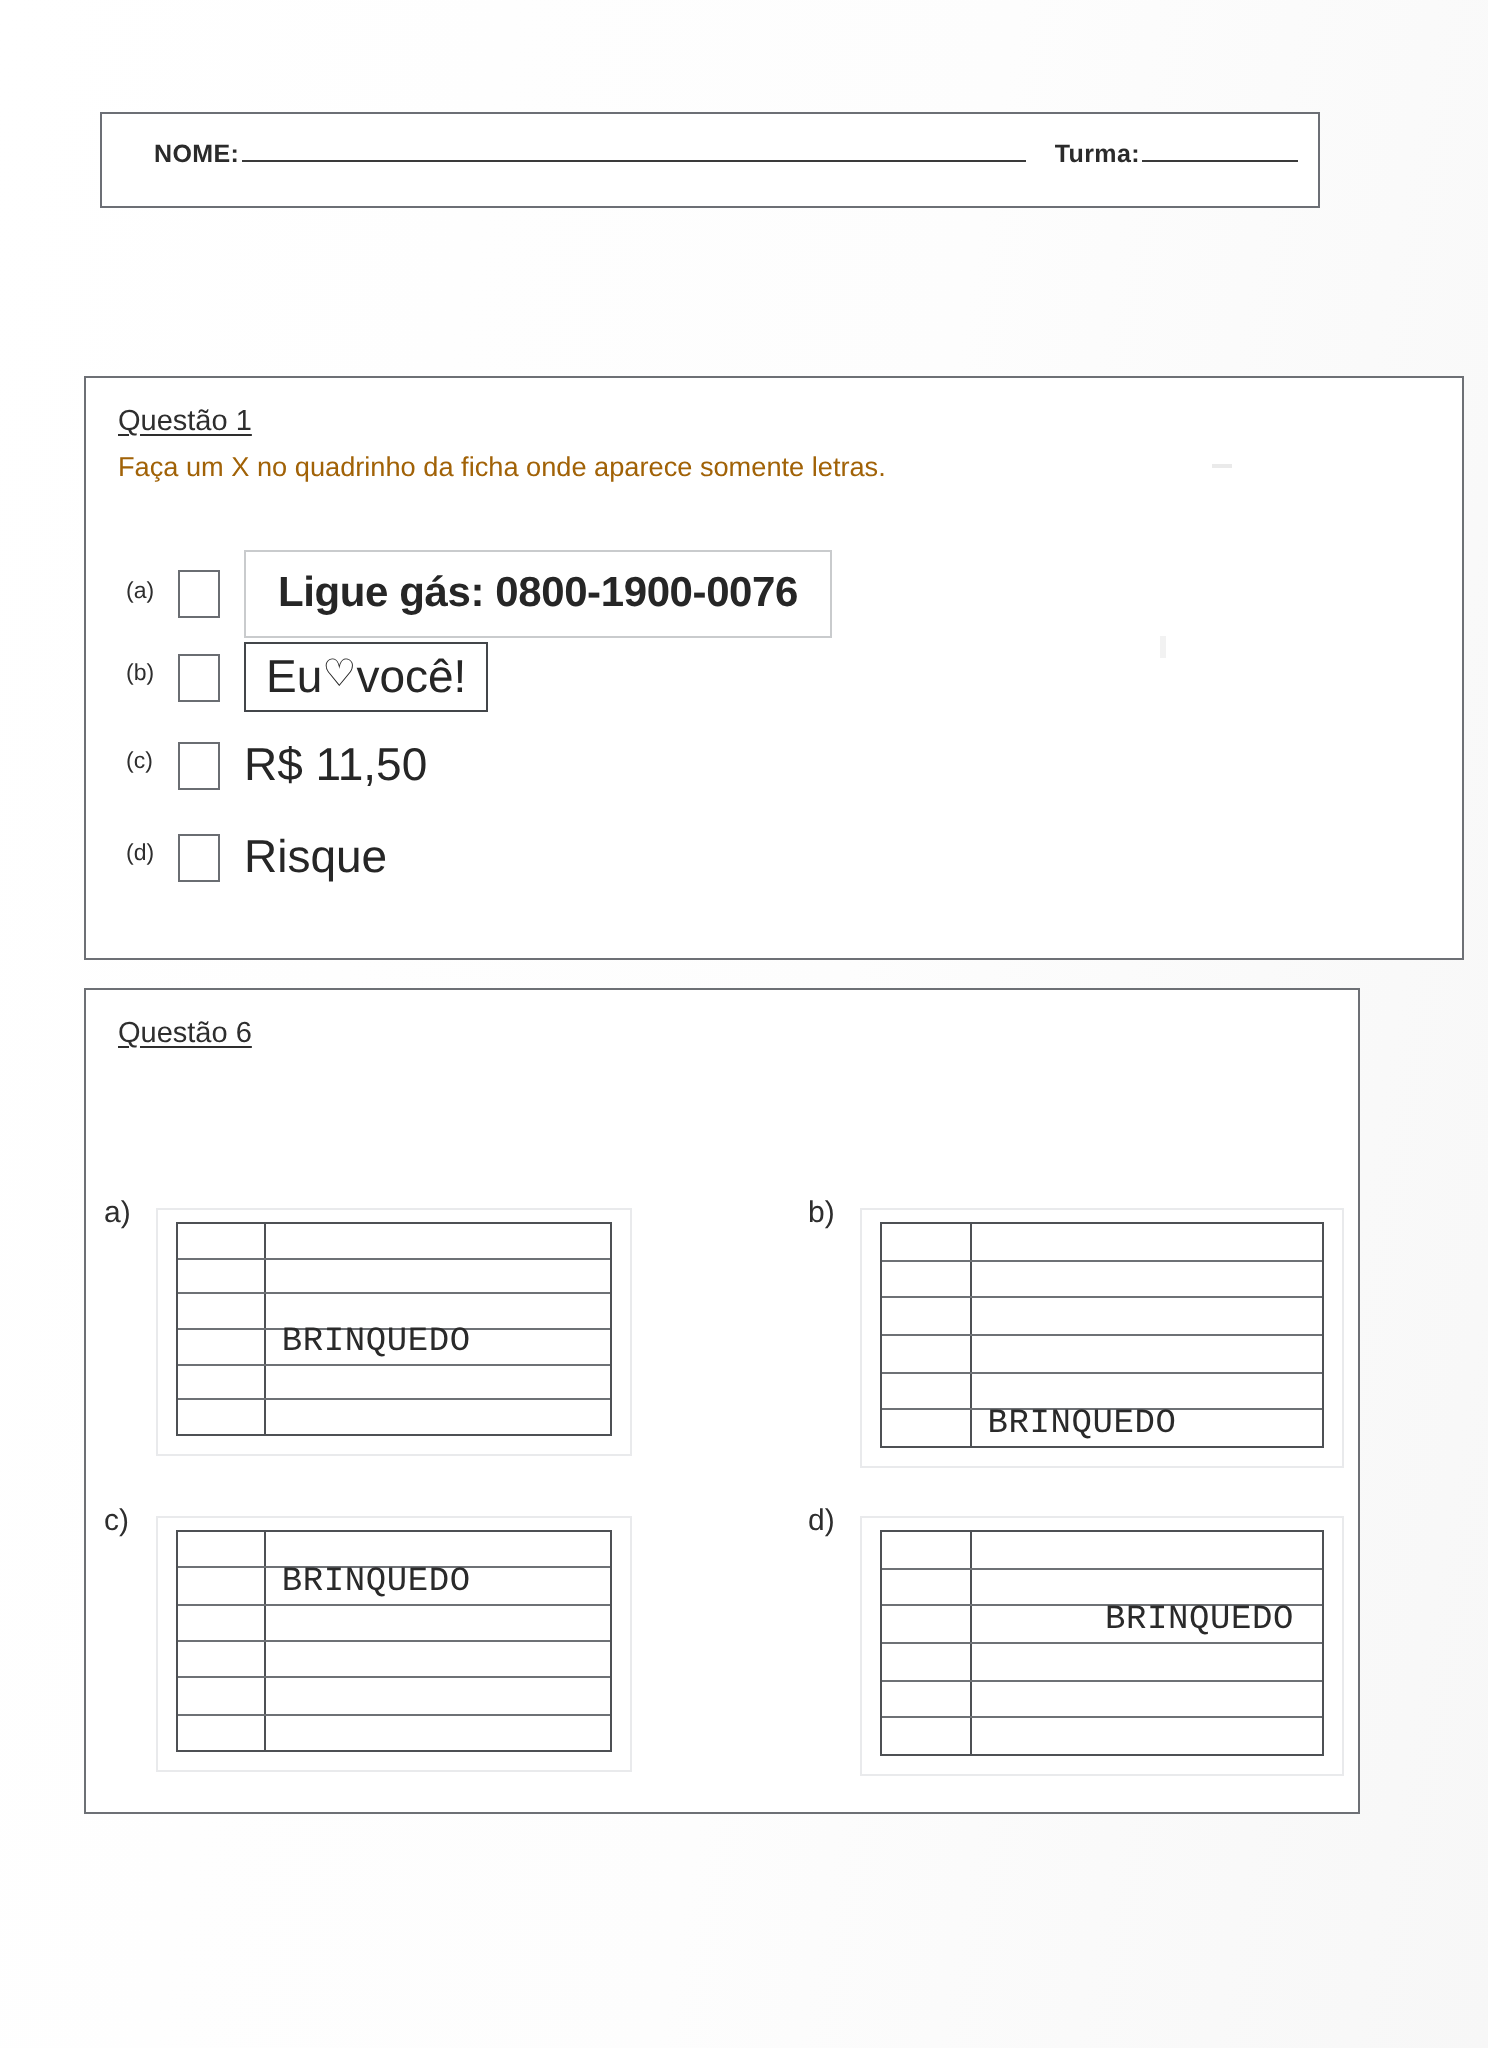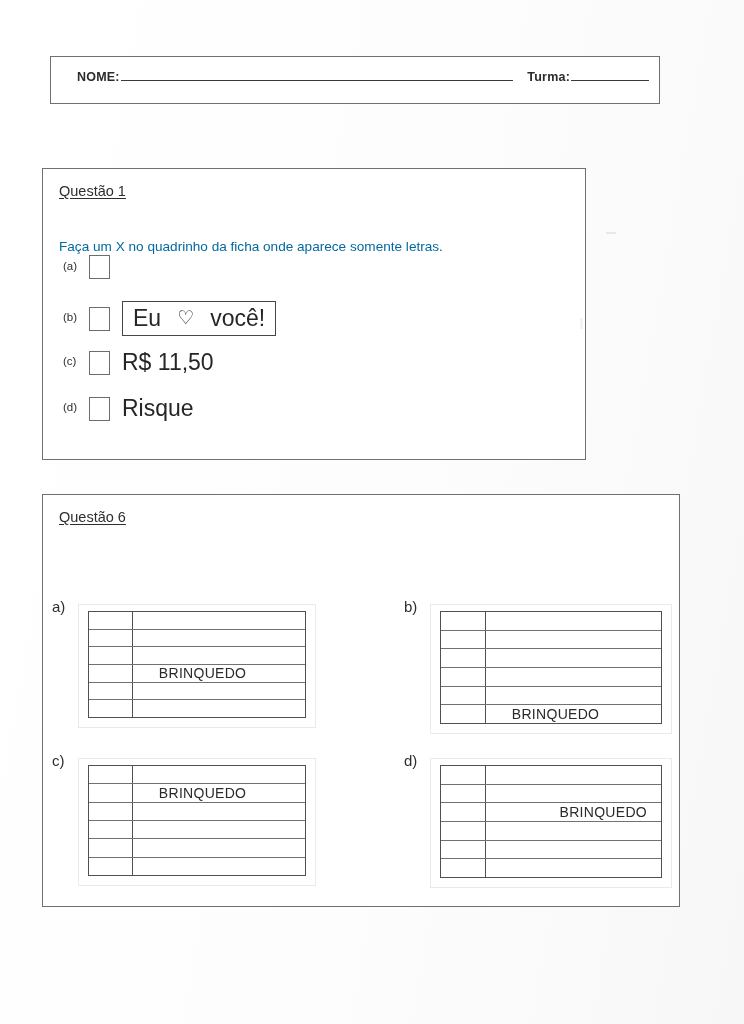--- a/index.html
+++ b/index.html
@@ -66,41 +66,40 @@
     letter-spacing: .1px;
   }
 
   
   .panel {
     position: absolute;
     border: 1.4px solid #6d7075;
     box-sizing: border-box;
     background: #fff;
   }
-  #panel-q1 { left: 42px; top: 168px; width: 544px; height: 292px; }
+  #panel-q1 { left: 42px; top: 188px; width: 690px; height: 292px; }
   #panel-q2 { left: 42px; top: 494px; width: 638px; height: 413px; }
 
   .q-head {
     position: absolute;
     left: 16px;
     top: 14px;
     font-size: 14.5px;
     color: #2e2e2e;
     text-decoration: underline;
     text-underline-offset: 2px;
   }
   .q-prompt {
     position: absolute;
     left: 16px;
     right: 26px;
     top: 36px;
     font-size: 13.6px;
     line-height: 1.38;
-    color: #0369a1;
-    margin-top: 33px;
+    color: #a16207;
   }
   #panel-q2 .q-prompt { top: 36px; right: 30px; }
 
   
   .opt {
     position: absolute;
     left: 20px;
     display: flex;
     align-items: center;
   }
@@ -137,21 +136,20 @@
   }
   .card-b {
     border: 1.3px solid #43464a;
     background: #fff;
     padding: 3px 10px;
     font-size: 23px;
     color: #262626;
     white-space: nowrap;
     display: flex;
     align-items: center;
-    gap: 16px;
   }
   .heart {
     font-size: 19px;
     line-height: 1;
     position: relative;
     top: -1px;
   }
   .plain-text {
     font-size: 23px;
     color: #262626;
@@ -195,26 +193,25 @@
     position: absolute;
     top: 0;
     bottom: 0;
     width: 0;
     border-left: 1.2px solid #4d5054;
     pointer-events: none;
   }
   .nb-word {
     position: absolute;
     bottom: 1px;
-    font-family: Liberation Sans, sans-serif;
-    font-size: 14px;
+    font-family: Liberation Mono, monospace;
+    font-size: 17px;
     letter-spacing: .3px;
     color: #2a2a2a;
     white-space: nowrap;
-    margin-left: 18px;
   }
   .nb-word.left { left: 8px; }
   .nb-word.right { right: 14px; }
 
   #nb-a { left: 52px; top: 598px; }
   #nb-b { left: 404px; top: 598px; }
   #nb-c { left: 52px; top: 752px; }
   #nb-d { left: 404px; top: 752px; }
 
   #nb-a .nb-outer { width: 238px; height: 124px; }
@@ -246,20 +243,21 @@
   </div>
 
 
   <div class="panel" id="panel-q1">
     <div class="q-head">Questão 1</div>
     <div class="q-prompt">Faça um X no quadrinho da ficha onde aparece somente letras.</div>
 
     <div class="opt opt-a">
       <span class="opt-letter">(a)</span>
       <span class="checkbox"></span>
+      <span class="card-a">Ligue gás: 0800-1900-0076</span>
     </div>
 
     <div class="opt opt-b">
       <span class="opt-letter">(b)</span>
       <span class="checkbox"></span>
       <span class="card-b">
         <span>Eu</span>
         <span class="heart">♡</span>
         <span>você!</span>
       </span>

